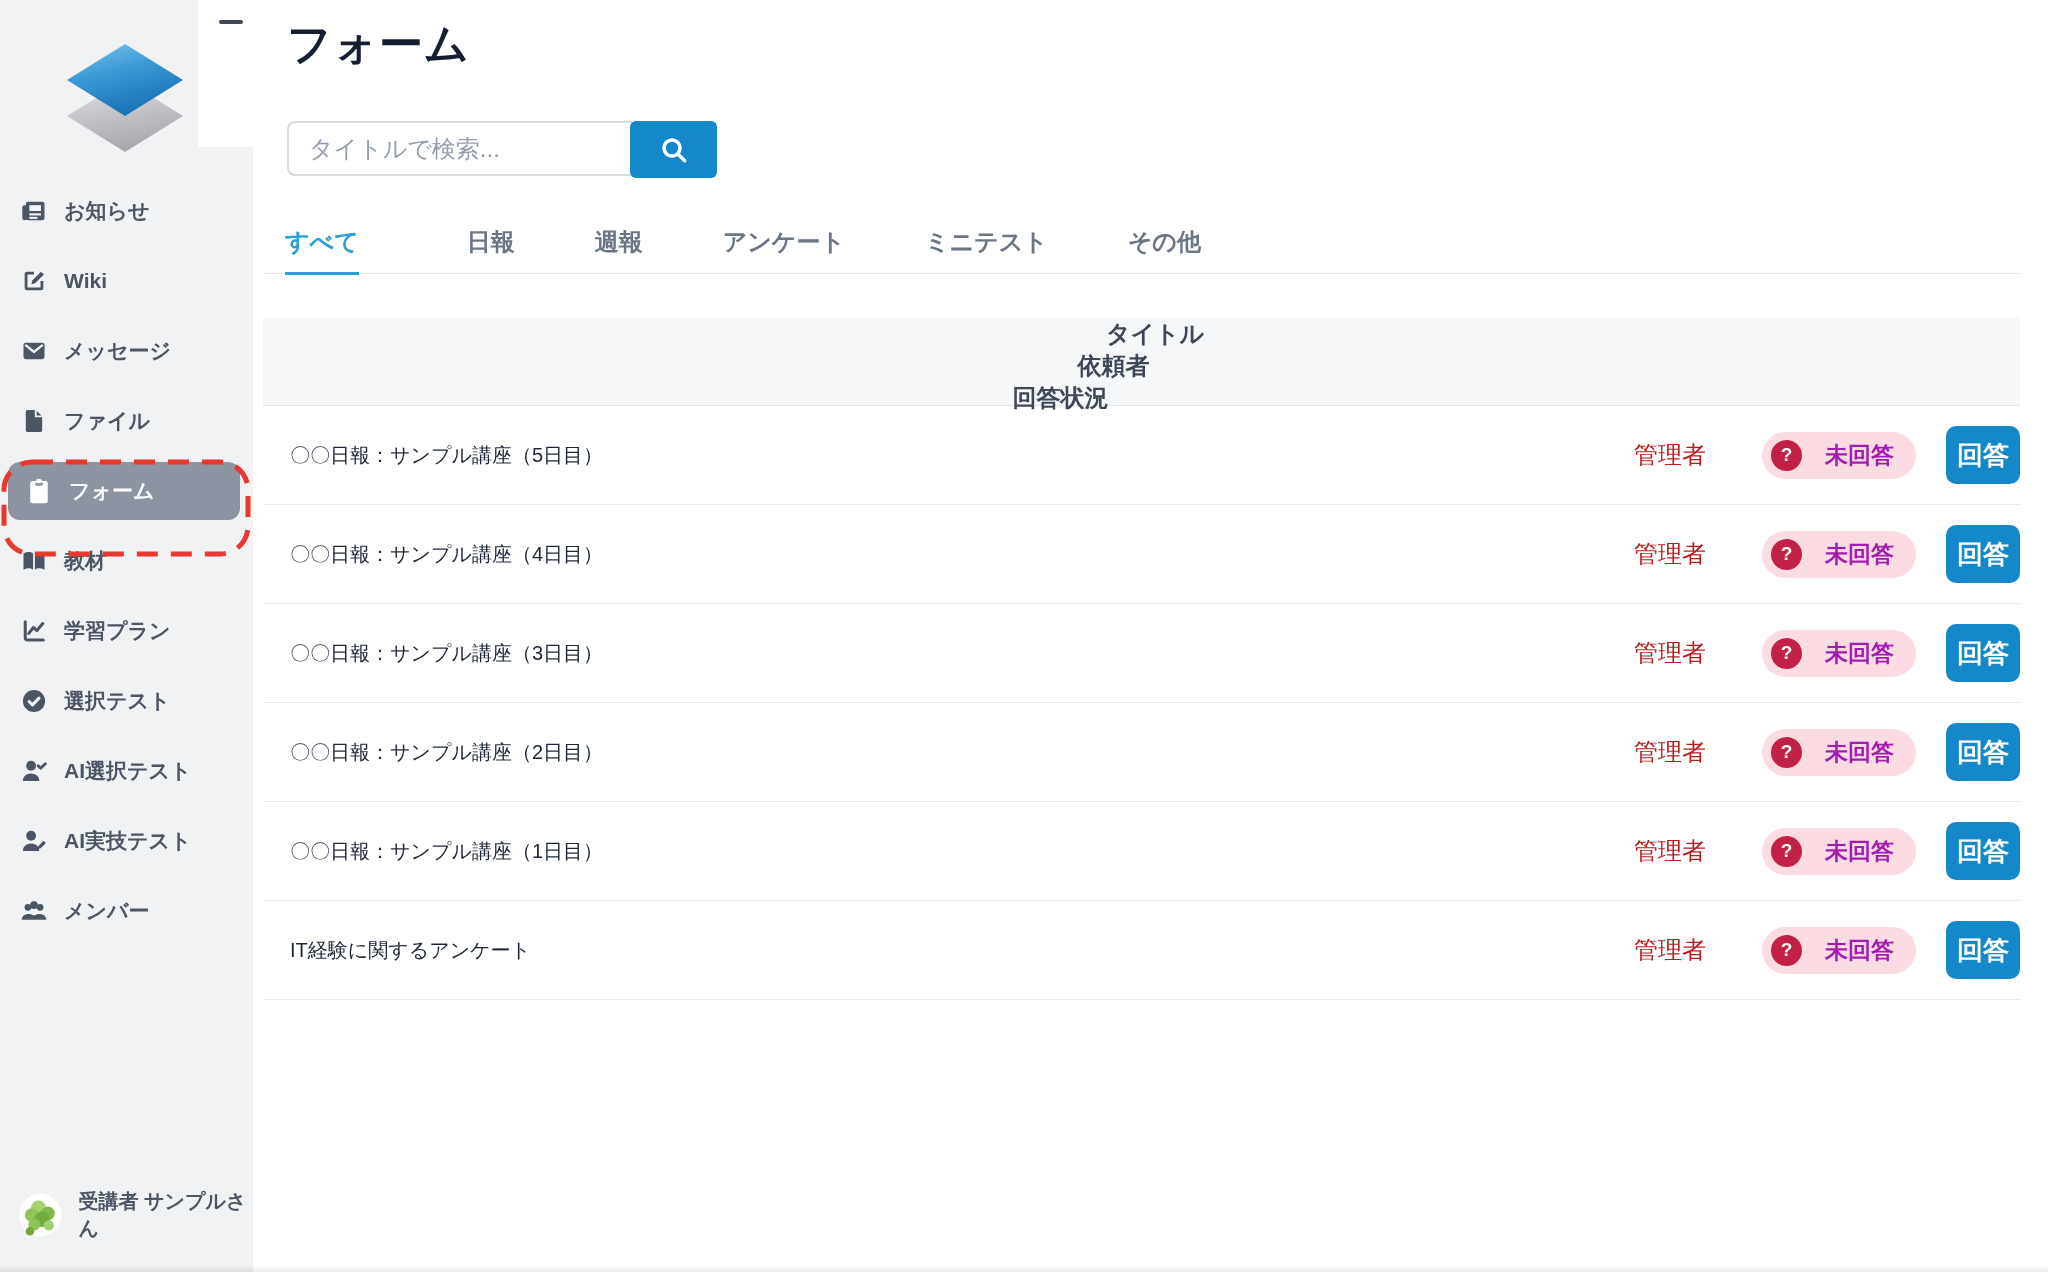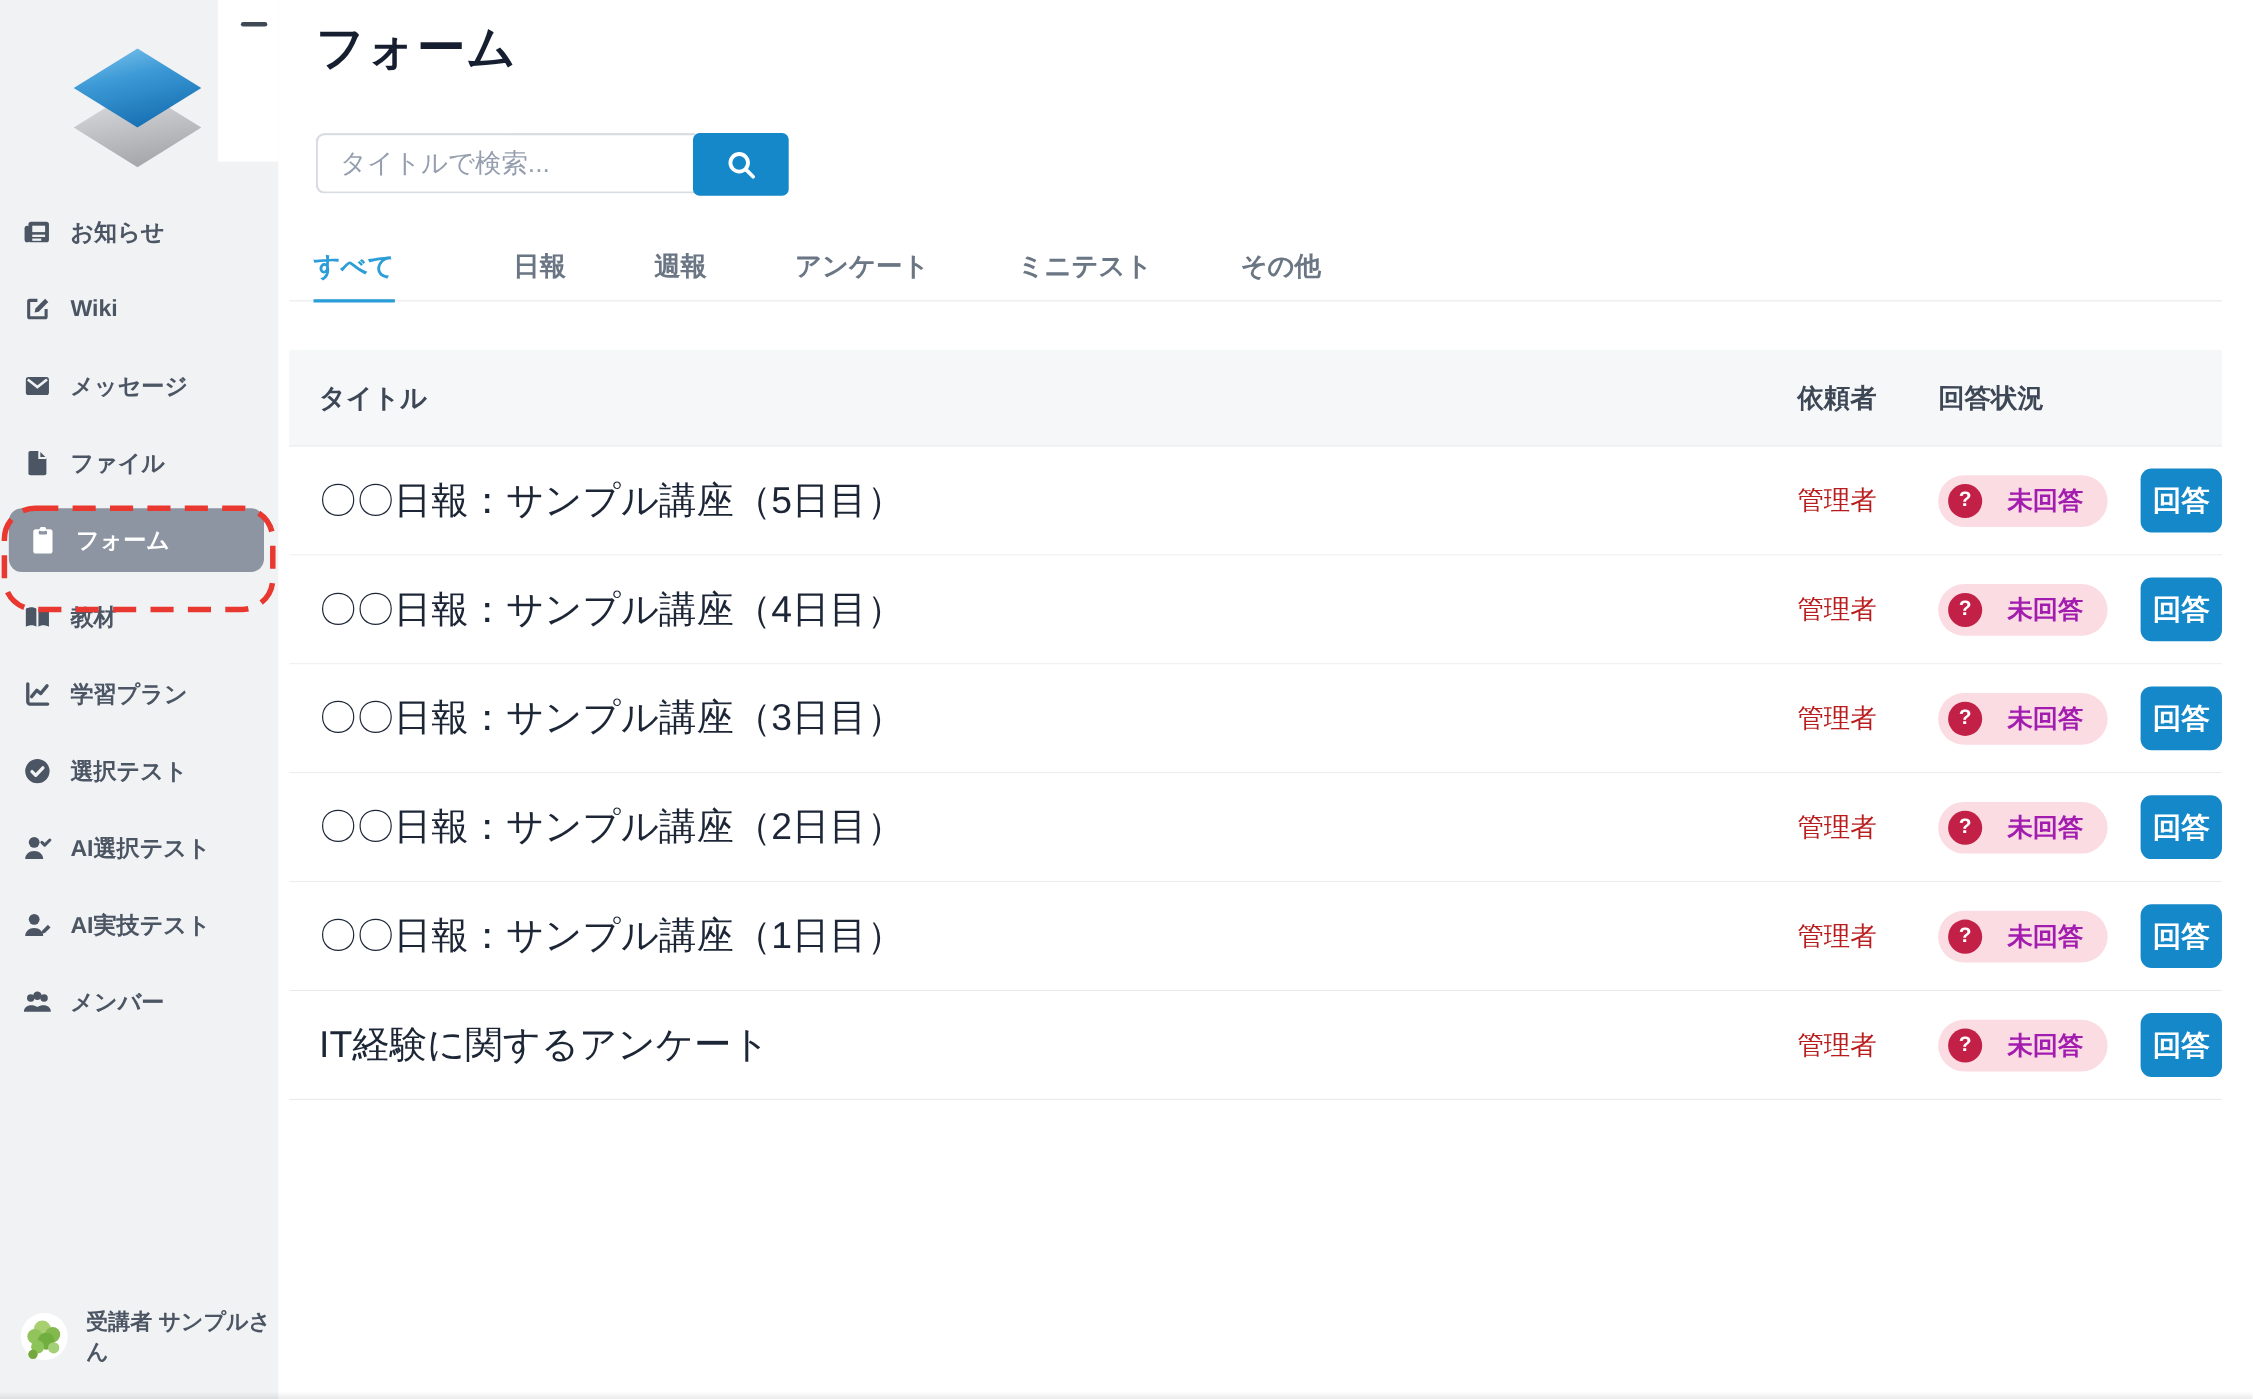--- a/index.html
+++ b/index.html
@@ -44,26 +44,26 @@
         border-bottom:1px solid #e6e8ec;box-sizing:content-box;}
   .tab{font-size:24px;font-weight:600;color:#6b7684;padding-bottom:14px;border-bottom:3px solid transparent;
        margin-bottom:-2px;cursor:pointer;}
   .tab:first-child{margin-left:22px;}
   .tab + .tab{margin-left:80px;}
   .tab:nth-child(2){margin-left:108px;}
   .tab.active{color:#2b9dd8;border-bottom-color:#2b9dd8;}
 
   .table{position:absolute;left:263px;top:318px;width:1757px;}
   .thead{height:87px;background:#f6f7f8;display:flex;align-items:center;font-weight:700;font-size:24px;
-         color:#3d4756;border-bottom:1px solid #e4e7ea;}
+         color:#3d4756;border-bottom:1px solid #e4e7ea;flex-direction:column;}
   .col-title{flex:1;padding-left:27px;}
   .col-req{width:128px;flex:none;}
   .col-status{width:258px;flex:none;display:flex;align-items:center;}
   .trow{height:98px;background:#fff;display:flex;align-items:center;border-bottom:1px solid #e8ebee;}
-  .trow .col-title{font-size:34px;color:#1c2636;font-weight:500;}
+  .trow .col-title{font-size:20px;color:#1c2636;font-weight:500;}
   .trow .col-req{font-size:24px;color:#b91c1c;}
   .trow .col-status{justify-content:space-between;}
   .pill{display:inline-flex;align-items:center;gap:11px;background:#fbdce2;border-radius:999px;
         padding:8px 22px 8px 9px;}
   .badge{width:31px;height:31px;border-radius:50%;background:#c32047;color:#fff;font-weight:700;
          font-size:19px;display:flex;align-items:center;justify-content:center;}
   .pill-label{color:#a21caf;font-weight:700;font-size:23px;margin-left:12px;}
   .answer-btn{width:74px;height:58px;background:#1588c9;color:#fff;font-weight:700;font-size:26px;
               border:none;border-radius:10px;display:flex;align-items:center;justify-content:center;cursor:pointer;
               font-family:Liberation Sans, sans-serif;}

